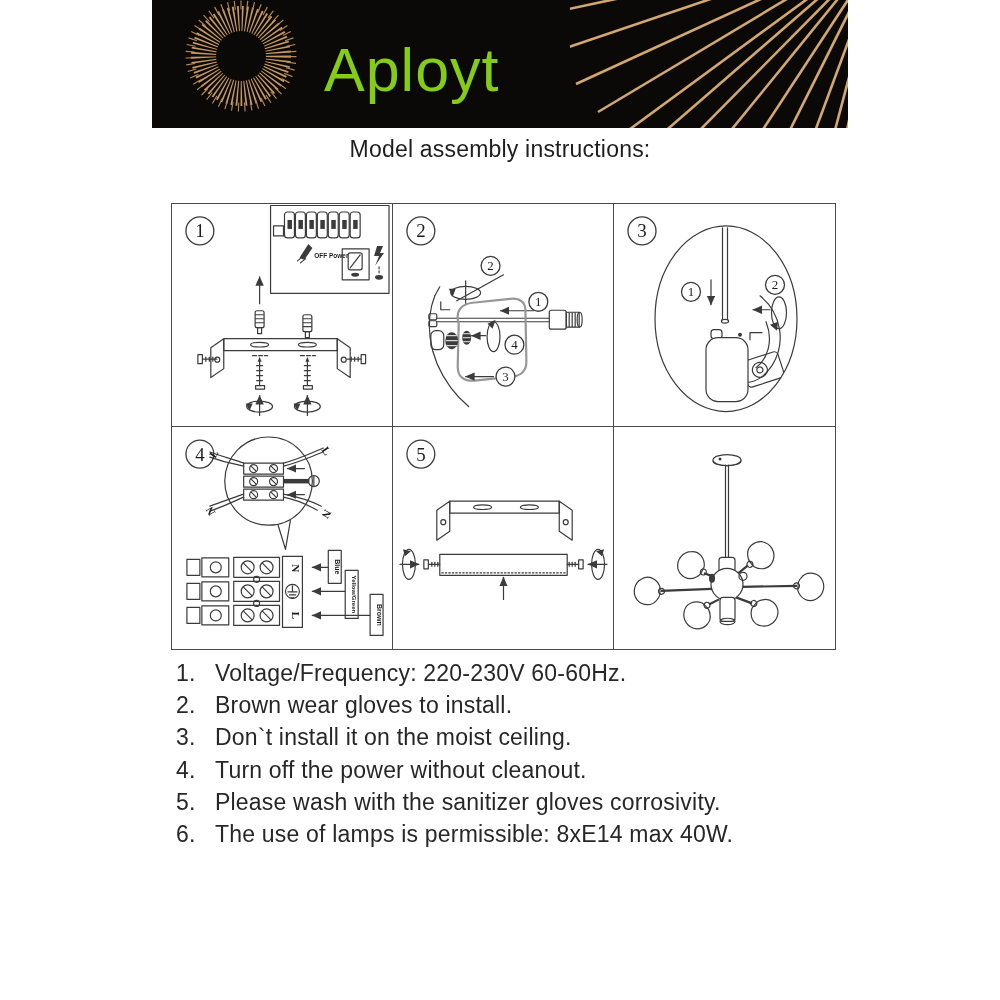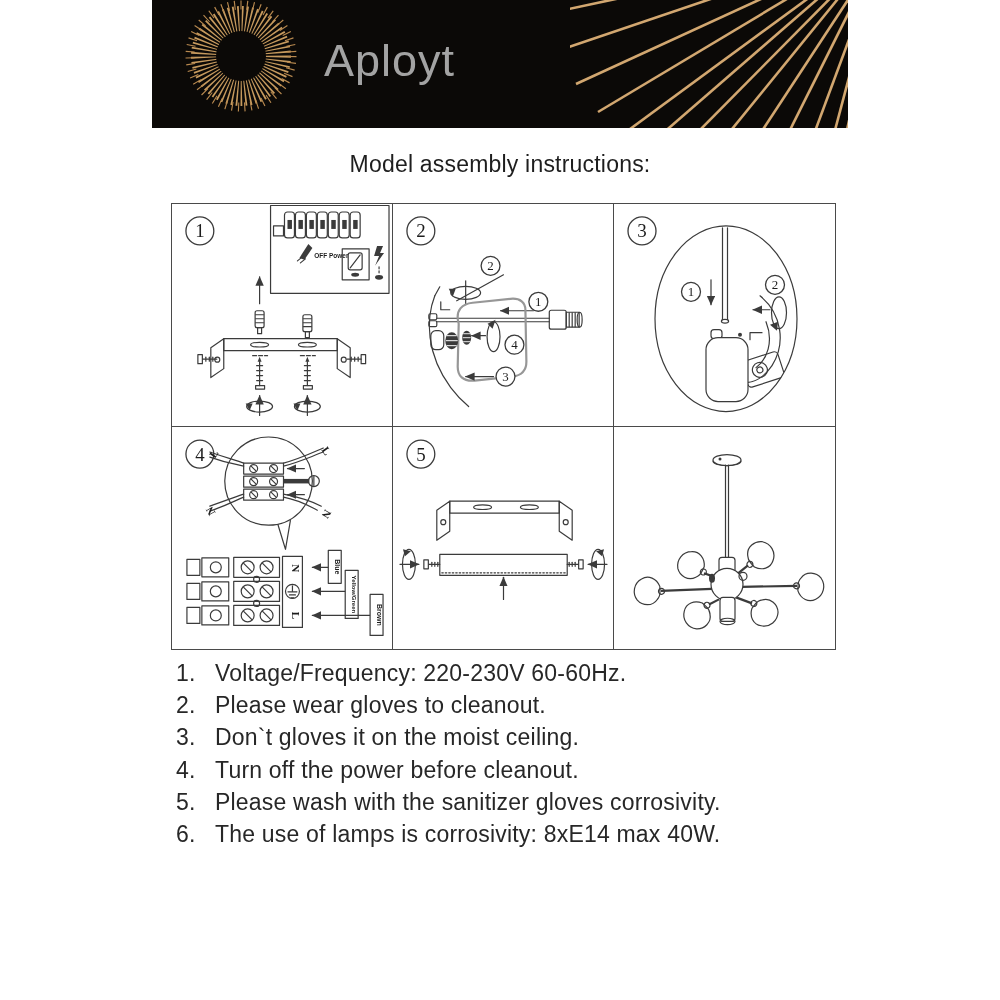--- a/index.html
+++ b/index.html
@@ -2,25 +2,25 @@
 <html><head>
 <meta charset="utf-8">
 <style>
   html,body{margin:0;padding:0;background:#ffffff;}
   body{width:1000px;height:1000px;font-family:"Liberation Sans",sans-serif;}
   .page{position:relative;width:1000px;height:1000px;background:#fff;overflow:hidden;}
 
   
   .banner{position:absolute;left:152px;top:0;width:696px;height:128px;background:#0b0907;overflow:hidden;}
   .burst{position:absolute;left:30px;top:-6px;}
-  .brand{position:absolute;left:172px;top:34px;color:#a3a3a3;font-size:45px;line-height:1.2;letter-spacing:1px;font-weight:400;}
+  .brand{position:absolute;left:172px;top:34px;color:#84cc16;font-size:61px;line-height:1.2;letter-spacing:1px;font-weight:400;}
   .rays{position:absolute;right:0;top:0;}
 
   
-  .titles{position:absolute;left:0;top:134px;width:1000px;text-align:center;color:#1e1e1e;margin-top:15px;}
+  .titles{position:absolute;left:0;top:134px;width:1000px;text-align:center;color:#1e1e1e;}
   .title-line{font-size:23px;line-height:31px;letter-spacing:0.2px;}
 
   
   .grid{position:absolute;left:171px;top:203px;width:663px;height:445px;
         display:grid;grid-template-columns:1fr 1fr 1fr;grid-template-rows:1fr 1fr;
         border:1.5px solid #4a4a4a;background:#fff;}
   .cell{position:relative;border-right:1.5px solid #4a4a4a;border-bottom:1.5px solid #4a4a4a;background:#fff;}
   .cell:nth-child(3n){border-right:none;}
   .cell:nth-child(n+4){border-bottom:none;}
   .cell svg{position:absolute;inset:0;width:100%;height:100%;}
@@ -554,33 +554,33 @@
     </div>
   </div>
 
   <div class="list">
     <div class="li">
       <span class="n">1.</span>
       <span>Voltage/Frequency: 220-230V 60-60Hz.</span>
     </div>
     <div class="li">
       <span class="n">2.</span>
-      <span>Please wear gloves to cleanout.</span>
+      <span>Brown wear gloves to install.</span>
     </div>
     <div class="li">
       <span class="n">3.</span>
-      <span>Don`t gloves it on the moist ceiling.</span>
+      <span>Don`t install it on the moist ceiling.</span>
     </div>
     <div class="li">
       <span class="n">4.</span>
-      <span>Turn off the power before cleanout.</span>
+      <span>Turn off the power without cleanout.</span>
     </div>
     <div class="li">
       <span class="n">5.</span>
       <span>Please wash with the sanitizer gloves corrosivity.</span>
     </div>
     <div class="li">
       <span class="n">6.</span>
-      <span>The use of lamps is corrosivity: 8xE14 max 40W.</span>
+      <span>The use of lamps is permissible: 8xE14 max 40W.</span>
     </div>
   </div>
 
 </div>
 
 </body></html>

